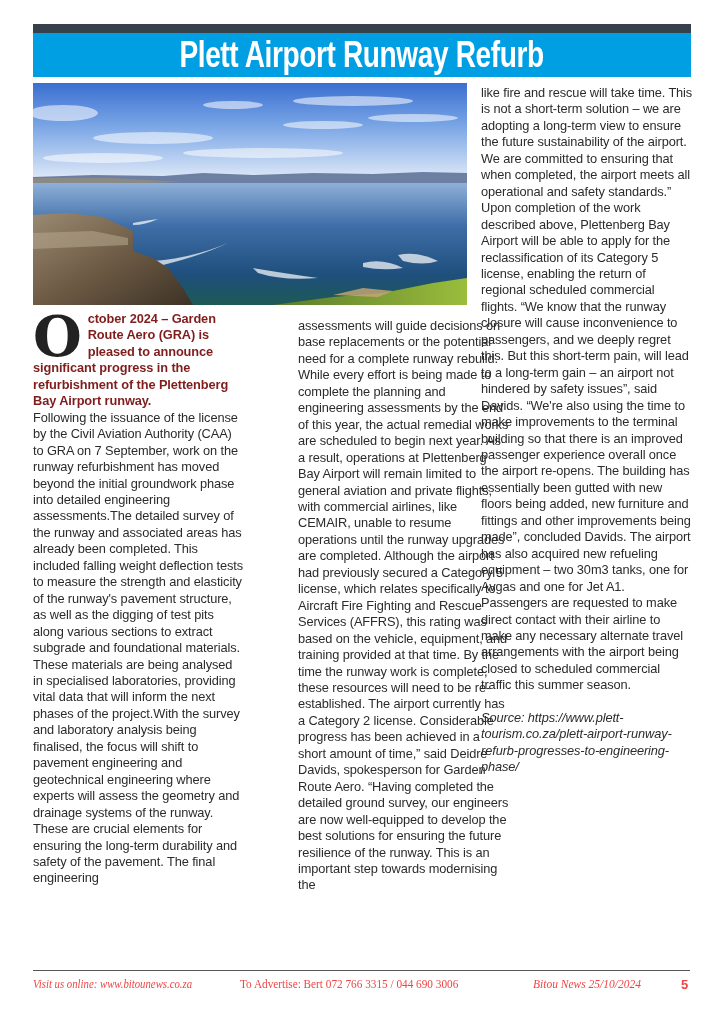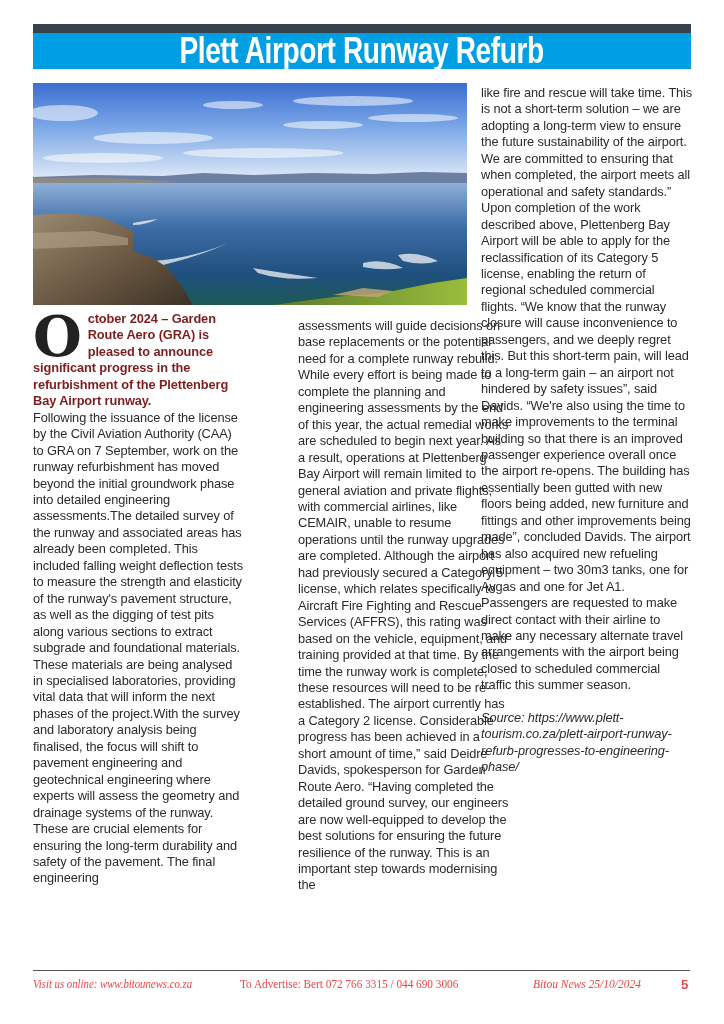--- a/index.html
+++ b/index.html
@@ -21,21 +21,21 @@
       top: 24px;
       width: 658px;
       height: 9px;
       background: #36414b;
     }
     .title-bar {
       position: absolute;
       left: 33px;
       top: 33px;
       width: 658px;
-      height: 36px;
+      height: 44px;
       background: #009fe3;
       display: flex;
       align-items: center;
       justify-content: center;
     }
     .title-bar h1 {
       margin: 0;
       color: #ffffff;
       font-family: "Liberation Sans", sans-serif;
       font-weight: bold;

